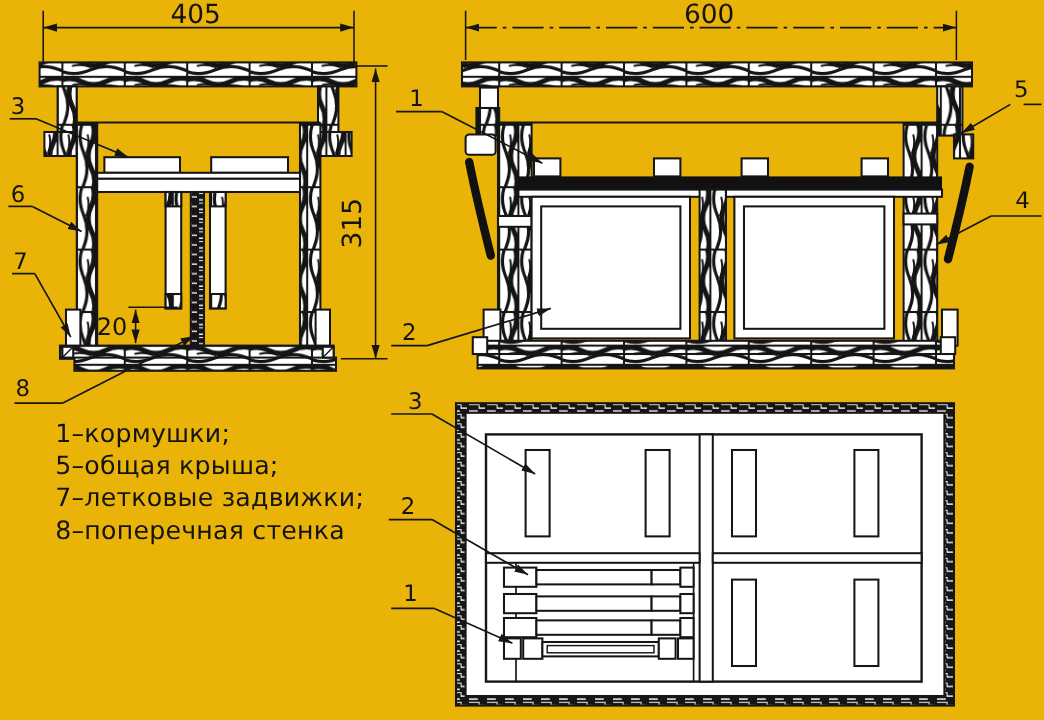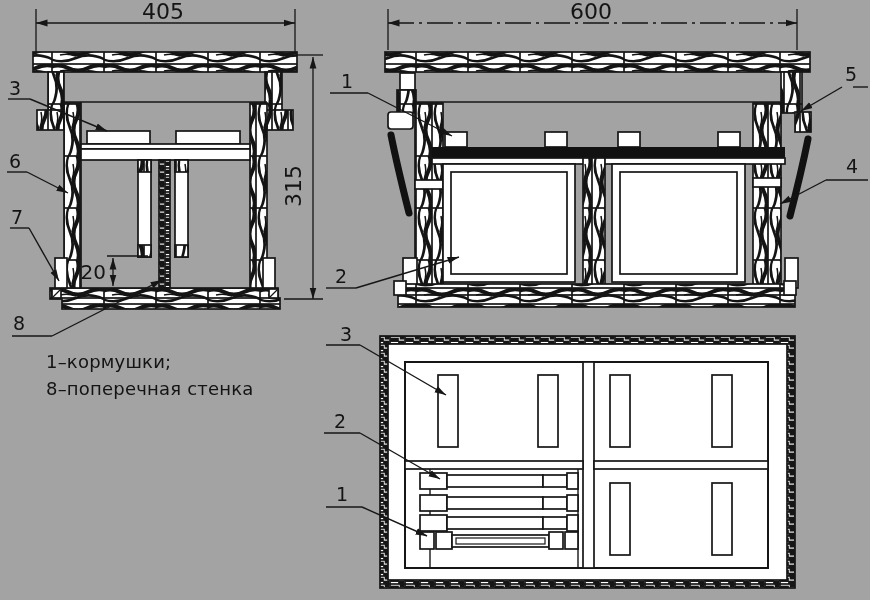--- a/index.html
+++ b/index.html
@@ -1,24 +1,24 @@
 <!DOCTYPE html>
 <html><head>
 <meta charset="utf-8">
 <style>
   html,body{margin:0;padding:0;background:#fff;}
-  #stage{position:relative;width:870px;height:600px;background:#a3a3a3;overflow:hidden;
+  #stage{position:relative;width:870px;height:600px;background:#eab308;overflow:hidden;
          font-family:"DejaVu Sans",sans-serif;}
   #stage svg{position:absolute;left:0;top:0;}
   .txt{stroke:none;fill:#141414;font-family:"DejaVu Sans",sans-serif;}
   .dimtxt{font-size:22px;}
   .smalldim{font-size:20px;}
   .callout{font-size:19px;}
   #legend{position:absolute;left:46px;top:348px;color:#141414;
-          font-size:18px;line-height:27px;letter-spacing:0.2px;white-space:nowrap;}
+          font-size:21px;line-height:27px;letter-spacing:0.2px;white-space:nowrap;}
 </style>
 </head>
 <body>
 
 <div id="stage">
 
 <svg width="870" height="600" viewBox="0 0 870 600" stroke="#161616" stroke-width="1.7" fill="none">
 <defs>
   <marker id="arr" markerWidth="13" markerHeight="9" refX="11.5" refY="4" orient="auto-start-reverse" markerUnits="userSpaceOnUse">
     <path d="M0,0.6 L11.5,4 L0,7.4 z" fill="#161616" stroke="none"></path>
@@ -254,16 +254,18 @@
           <path d="M360,433 L440,479" marker-end="url(#arr)"></path>
     <text class="txt callout" x="336" y="501">1</text>
     <path d="M326,507 H362"></path>
           <path d="M362,507 L427,536" marker-end="url(#arr)"></path>
   </g>
 </g>
 </svg>
 
 <div id="legend">
   <div>1–кормушки;</div>
+  <div>5–общая крыша;</div>
+  <div>7–летковые задвижки;</div>
   <div>8–поперечная стенка</div>
 </div>
 
 </div>
 
 </body></html>

